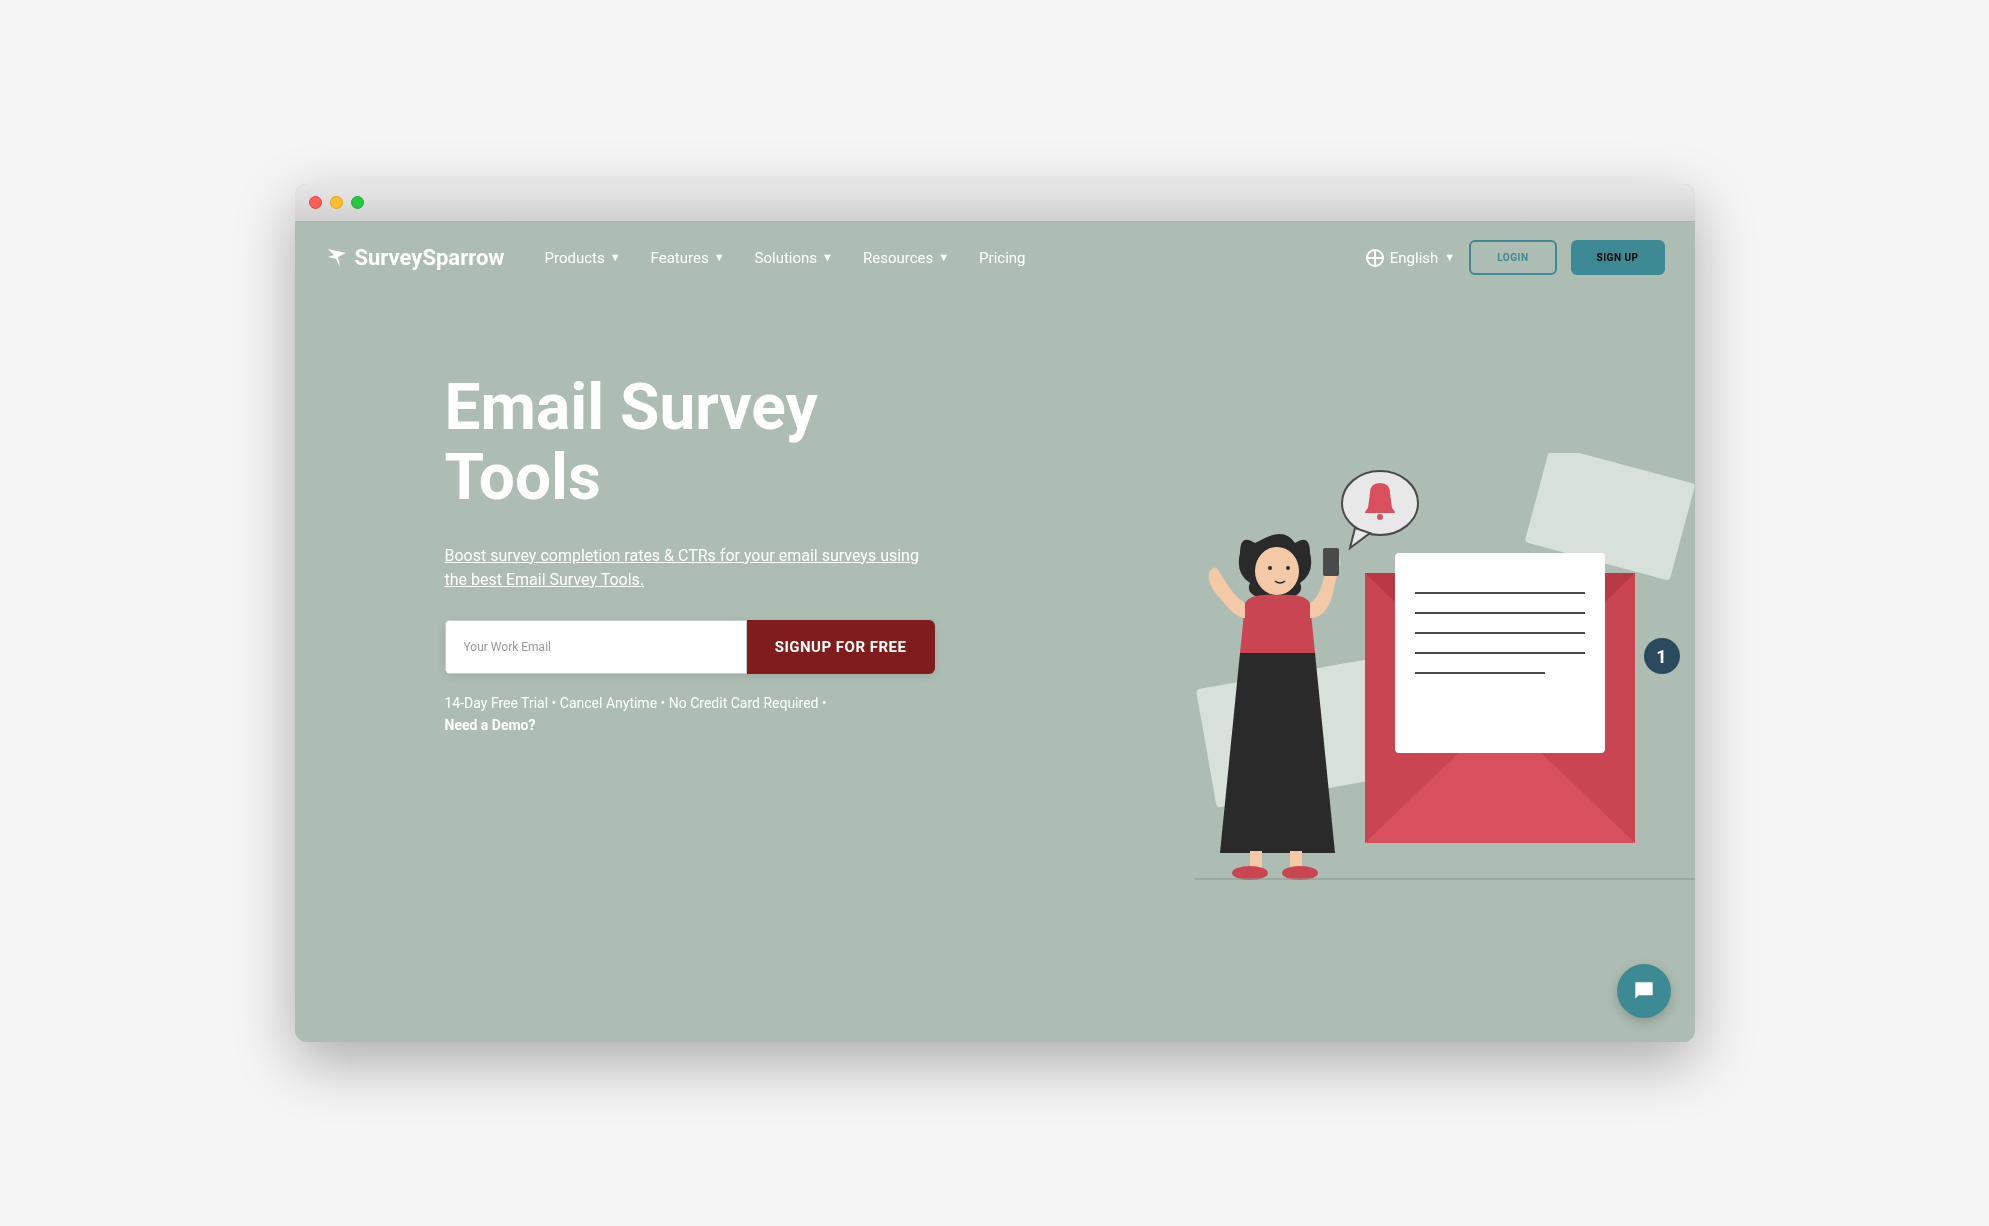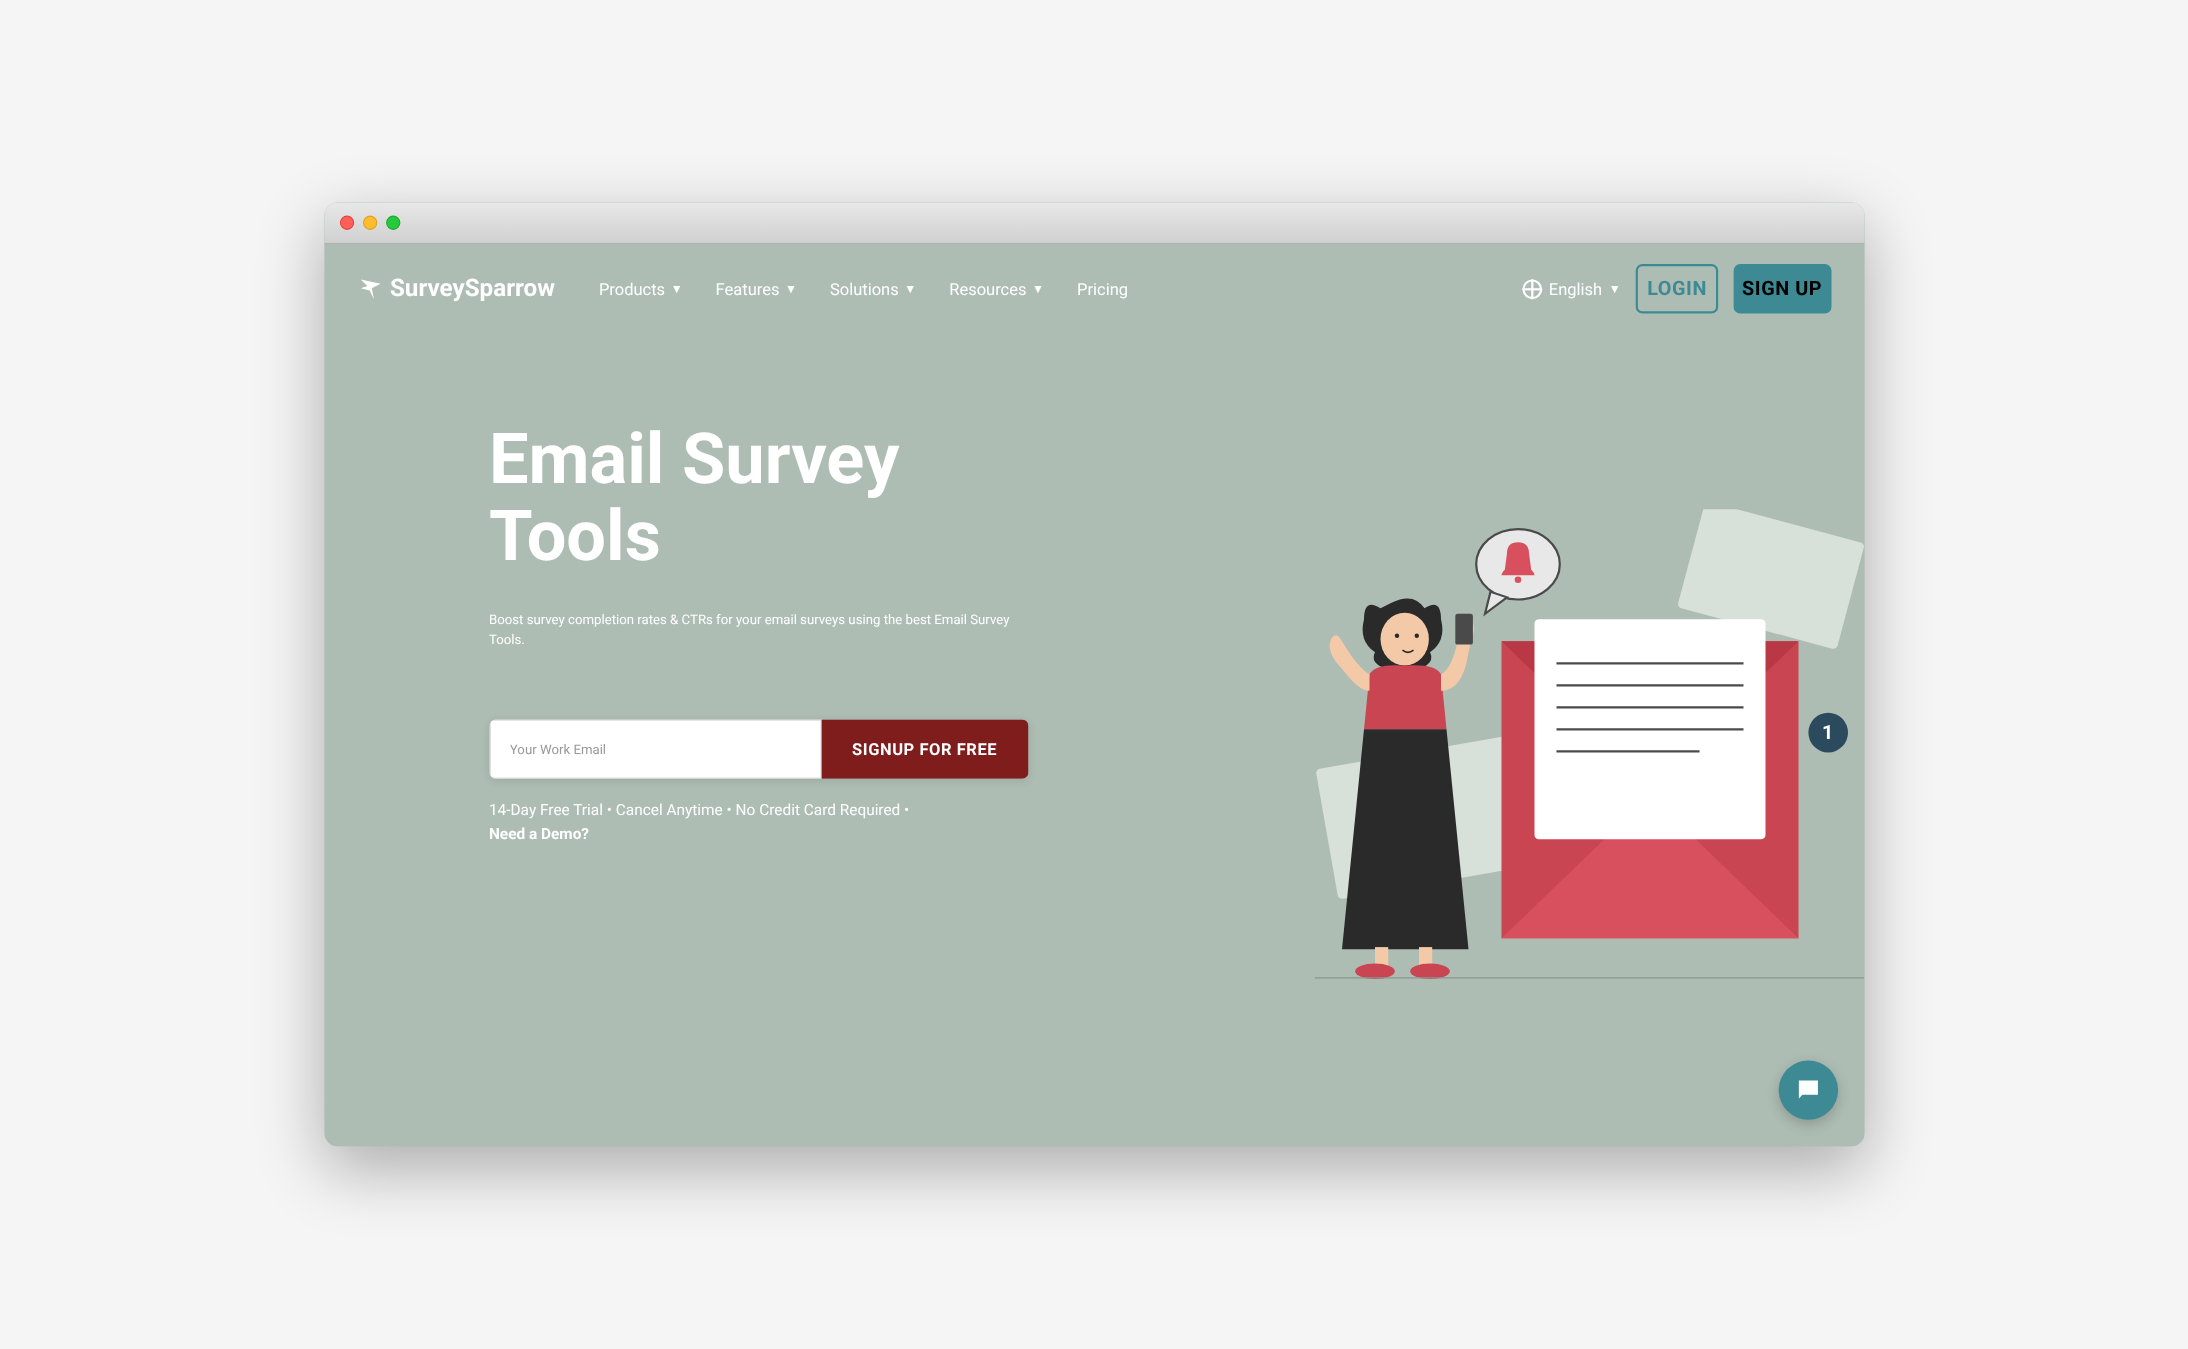--- a/index.html
+++ b/index.html
@@ -13,27 +13,27 @@
 .light.green{background:#27c93f;border:1px solid #1aab29;}
 .page{background:#aebdb4;min-height:820px;position:relative;overflow:hidden;}
 .nav{display:flex;align-items:center;justify-content:space-between;padding:18px 30px;}
 .nav-left{display:flex;align-items:center;gap:40px;}
 .logo{display:flex;align-items:center;gap:6px;color:#fff;font-size:22px;font-weight:700;}
 .logo-icon{width:24px;height:24px;}
 .nav-menu{display:flex;gap:30px;}
 .nav-item{color:#fff;font-size:15px;cursor:pointer;display:flex;align-items:center;gap:5px;text-align:right;}
 .nav-right{display:flex;gap:14px;}
 .lang{display:flex;align-items:center;gap:6px;color:#fff;cursor:pointer;font-size:15px;}
-.btn{padding:10px 8px;border-radius:6px;font-weight:700;font-size:18px;cursor:pointer;border:none;letter-spacing:0.5px;}
+.btn{padding:10px 26px;border-radius:6px;font-weight:700;font-size:10px;cursor:pointer;border:none;letter-spacing:0.5px;}
 .btn-login{background:transparent;border:2px solid #3d8a94;color:#3d8a94;}
 .btn-signup{background:#3d8a94;color:#000000;}
 .hero{display:flex;padding:80px 30px 40px 150px;position:relative;}
 .hero-text{flex:0 0 55%;}
 .hero-title{color:#fff;font-size:64px;font-weight:700;line-height:1.1;margin-bottom:30px;}
-.hero-sub{color:#fff;font-size:12px;line-height:1.5;margin-bottom:64px;max-width:500px;}
+.hero-sub{color:#fff;font-size:16px;line-height:1.5;margin-bottom:28px;max-width:500px;text-decoration:underline;}
 .signup-form{display:flex;max-width:490px;margin-bottom:18px;border-radius:6px;overflow:hidden;box-shadow:0 2px 8px rgba(0,0,0,0.1);}
 .email-input{flex:1;padding:18px 18px;border:1px solid #ccc;font-size:12px;background:#fff;outline:none;}
 .email-input::placeholder{color:#999;}
 .signup-btn{background:#7f1d1d;color:#fff;border:none;padding:18px 28px;font-size:15px;font-weight:700;cursor:pointer;letter-spacing:0.5px;}
 .disclaimer{color:#fff;font-size:14px;line-height:1.6;}
 .demo-link{font-weight:700;cursor:pointer;}
 .hero-illus{position:absolute;right:0;top:160px;width:500px;height:450px;}
 .chat-bubble{position:absolute;bottom:24px;right:24px;width:54px;height:54px;background:#3d8a94;border-radius:50%;display:flex;align-items:center;justify-content:center;cursor:pointer;box-shadow:0 4px 12px rgba(0,0,0,0.2);}
 .chevron{font-size:11px;}
 .globe-icon{width:18px;height:18px;border:2px solid #fff;border-radius:50%;position:relative;}

